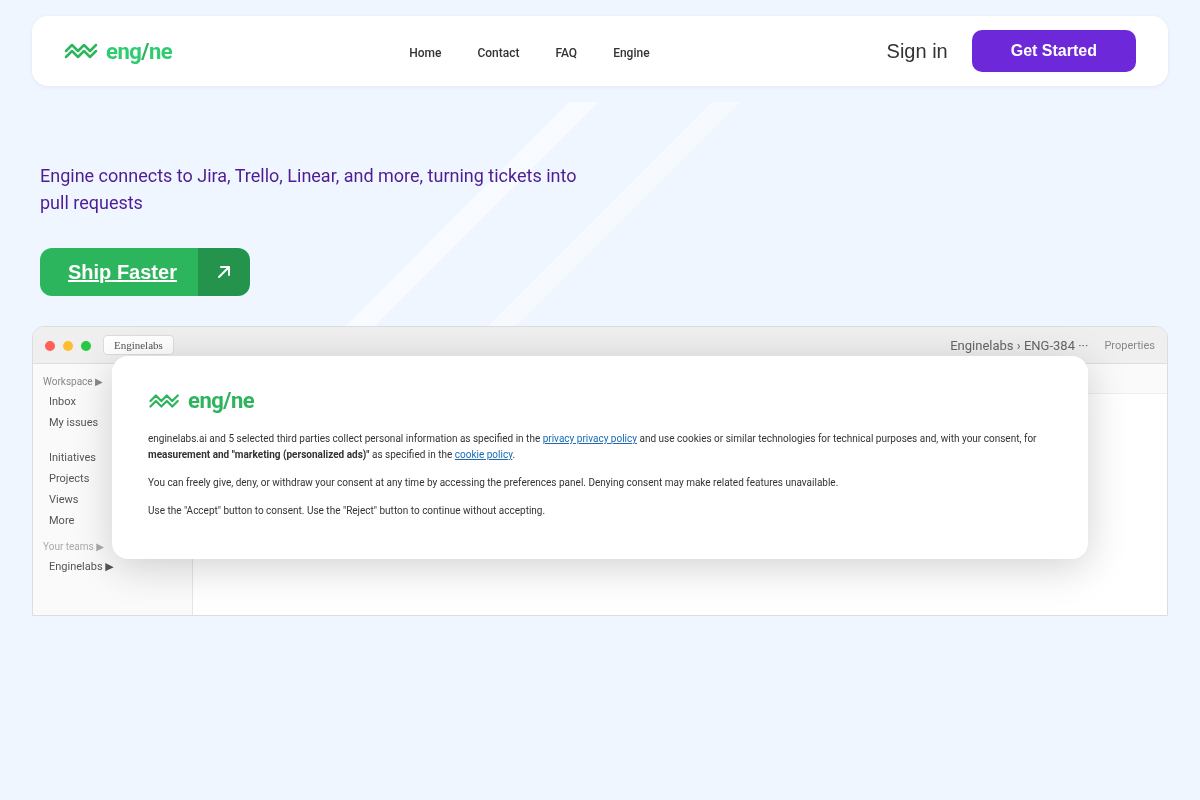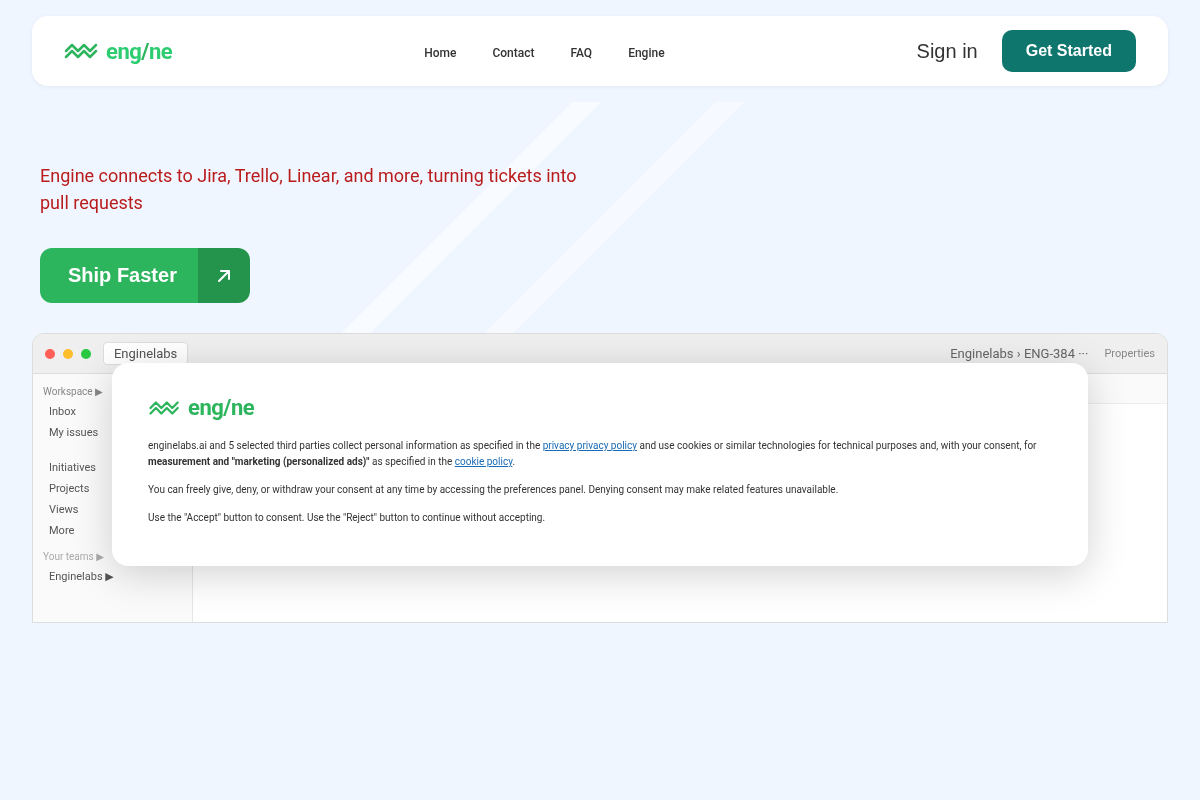--- a/index.html
+++ b/index.html
@@ -58,25 +58,25 @@
     }
     .sign-in {
       font-size: 20px;
       color: #333;
       font-weight: 500;
       cursor: pointer;
       background: none;
       border: none;
     }
     .get-started-btn {
-      background: #0f766e;
+      background: #6d28d9;
       color: white;
       border: none;
       border-radius: 10px;
-      padding: 12px 24px;
+      padding: 12px 39px;
       font-size: 16px;
       font-weight: 600;
       cursor: pointer;
     }
 
     
     .hero {
       padding: 40px 40px 30px;
       position: relative;
     }
@@ -94,21 +94,21 @@
       font-size: 68px;
       font-weight: 800;
       color: #0d0d0d;
       line-height: 1.1;
       max-width: 700px;
       letter-spacing: -2px;
       position: relative;
     }
     .hero-subtitle {
       font-size: 18px;
-      color: #b91c1c;
+      color: #4c1d95;
       margin-top: 20px;
       max-width: 560px;
       line-height: 1.5;
       position: relative;
     }
     .ship-faster-btn {
       margin-top: 32px;
       display: inline-flex;
       align-items: center;
       gap: 0;
@@ -167,23 +167,24 @@
       height: 10px;
       border-radius: 50%;
       margin-right: 4px;
     }
     .dot-red { background: #ff5f57; }
     .dot-yellow { background: #ffbd2e; }
     .dot-green { background: #28c840; }
     .browser-tabs {
       display: flex;
       gap: 6px;
-      font-size: 13px;
+      font-size: 11px;
       color: #555;
       flex: 1;
+      font-family: Liberation Serif, serif;
     }
     .browser-tab {
       background: white;
       padding: 3px 10px;
       border-radius: 4px;
       border: 1px solid #ddd;
     }
     .browser-content {
       display: flex;
       height: calc(100% - 32px);
@@ -302,21 +303,21 @@
   </ul>
 
   <div class="nav-actions">
     <button class="sign-in">Sign in</button>
     <button class="get-started-btn">Get Started</button>
   </div>
 </nav>
 
 <section class="hero">
   <p class="hero-subtitle">Engine connects to Jira, Trello, Linear, and more, turning tickets into pull requests</p>
-  <button class="ship-faster-btn" style="padding:0; min-width:210px; height:55px; position:relative;">
+  <button class="ship-faster-btn" style="padding:0; min-width:210px; height:48px; position:relative;text-decoration:underline;">
     <span class="ship-faster-text" style="padding-right:60px;">Ship Faster</span>
     <span class="ship-faster-arrow" style="position:absolute;right:0;top:0;bottom:0;width:52px;background:rgba(0,0,0,0.18);display:flex;align-items:center;justify-content:center;border-radius:0 12px 12px 0;font-size:20px;">
       <svg width="20" height="20" viewBox="0 0 20 20" fill="none">
         <path d="M5 15L15 5M15 5H7M15 5V13" stroke="white" stroke-width="2" stroke-linecap="round" stroke-linejoin="round"></path>
       </svg>
     </span>
   </button>
 </section>
 
 <div class="screenshot-section">

